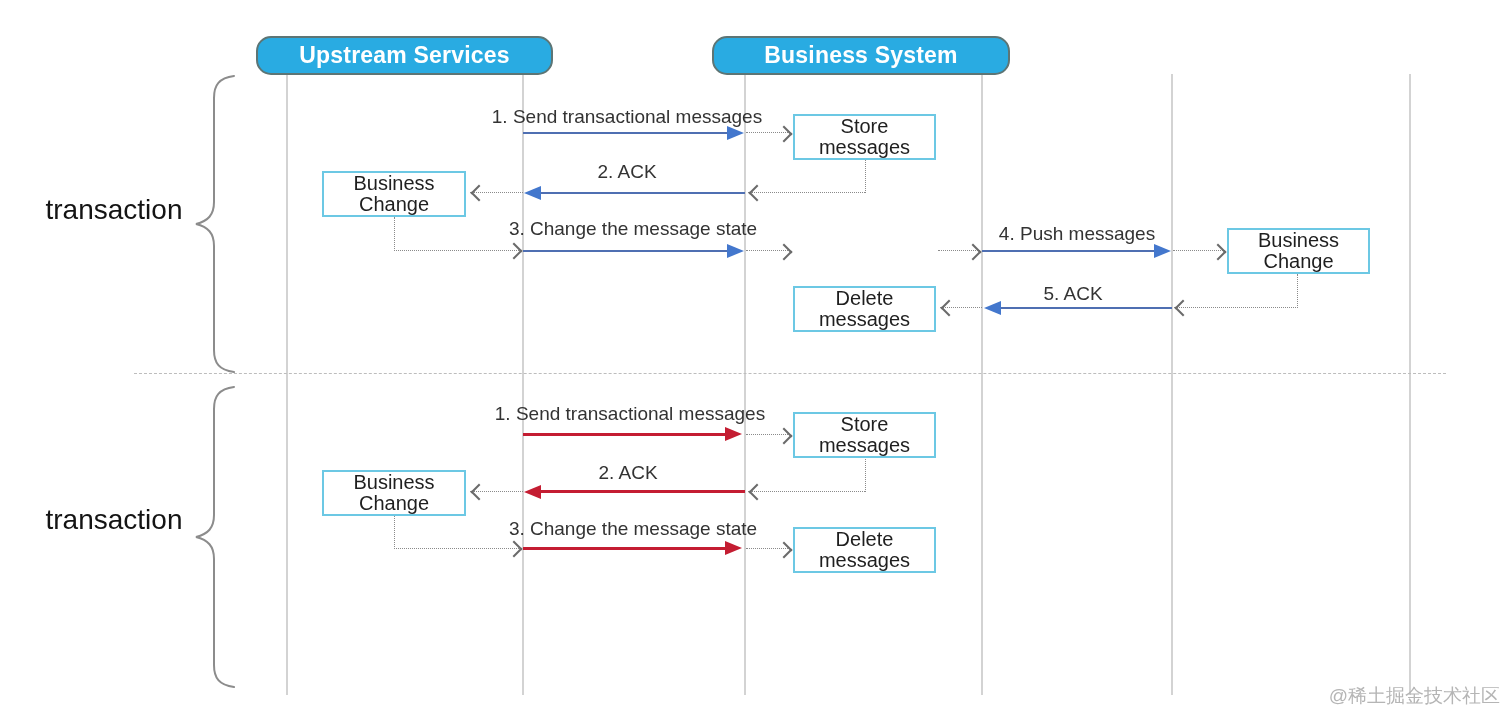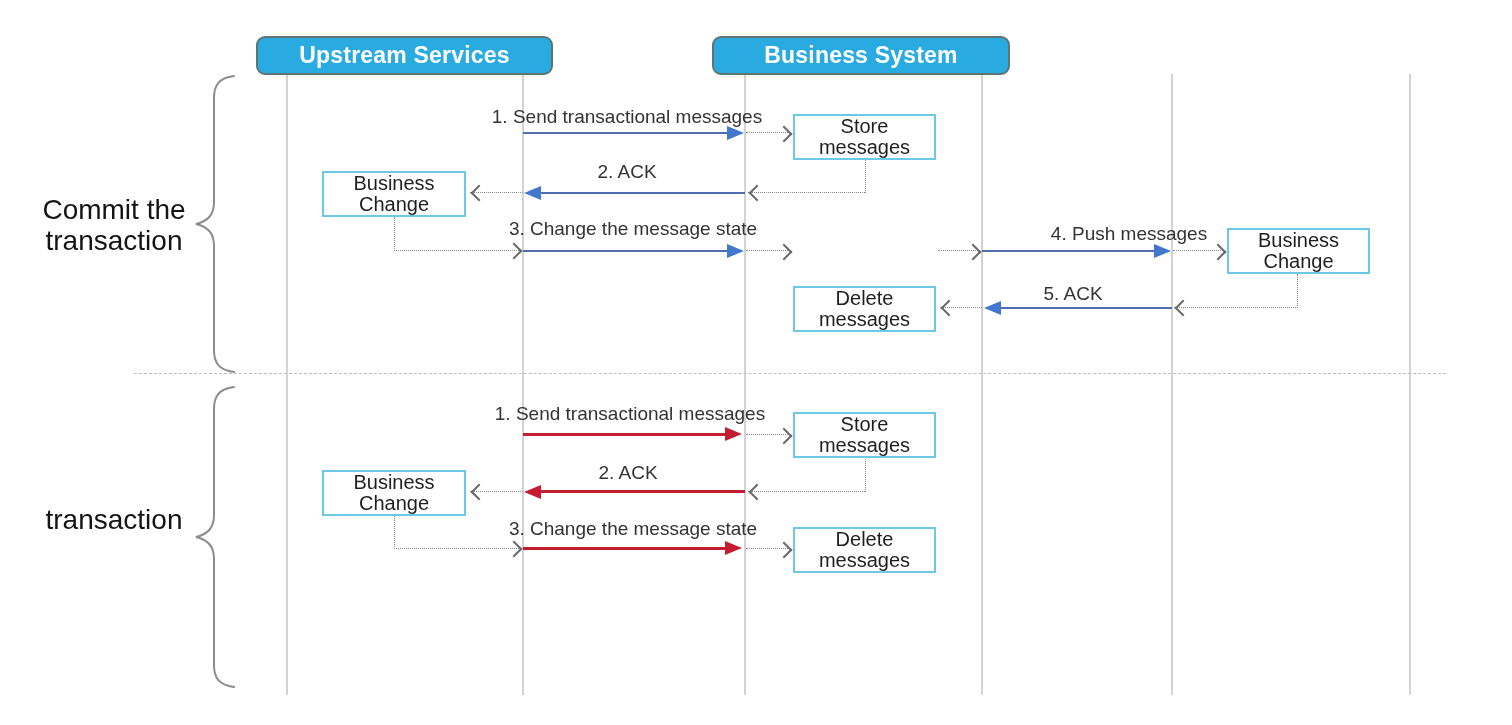--- a/index.html
+++ b/index.html
@@ -3,21 +3,21 @@
 <meta charset="utf-8">
 <style>
   html,body{margin:0;padding:0;background:#fff;}
   #canvas{
     position:relative;width:1512px;height:725px;background:#ffffff;overflow:hidden;
     font-family:"Liberation Sans", sans-serif;
   }
   .lifeline{position:absolute;top:74px;height:621px;width:2px;background:var(--lifeline);z-index:0;}
   .participant{
     position:absolute;top:36px;height:39px;box-sizing:border-box;
-    background:var(--header-fill);border:2px solid var(--header-border);border-radius:9px;
+    background:var(--header-fill);border:2px solid var(--header-border);border-radius:15px;
     color:#fff;font-weight:bold;font-size:23px;display:flex;align-items:center;justify-content:center;
     z-index:4;letter-spacing:0.2px;
   }
   .node{
     position:absolute;box-sizing:border-box;width:143px;height:46px;background:#fff;
     border:2px solid var(--box-border);display:flex;flex-direction:column;align-items:center;justify-content:center;
     font-size:20px;line-height:21px;color:#1f1f1f;text-align:center;z-index:3;
   }
   .msg-label{
     position:absolute;transform:translateX(-50%);white-space:nowrap;
@@ -62,21 +62,20 @@
     <span>Upstream Services</span>
   </div>
   <div class="participant" style="left:712px;width:298px">
     <span>Business System</span>
   </div>
 
   <svg class="brace" style="left:192px;top:74px" width="44" height="300" viewBox="0 0 44 300">
     <path d="M42,2 C27,4 22,11 22,24 L22,128 C22,141 16,147 4,150 C16,153 22,159 22,172 L22,276 C22,289 27,296 42,298"></path>
   </svg>
   <div class="section-label" style="left:36px;top:194px">
-    <div>Commit the</div>
     <div>transaction</div>
   </div>
   <svg class="brace" style="left:192px;top:385px" width="44" height="304" viewBox="0 0 44 304">
     <path d="M42,2 C27,4 22,11 22,24 L22,130 C22,143 16,149 4,152 C16,155 22,161 22,174 L22,280 C22,293 27,300 42,302"></path>
   </svg>
   <div class="section-label" style="left:36px;top:504px">
     <div>transaction</div>
   </div>
 
   <div class="msg-label" style="left:627px;top:106px">1. Send transactional messages</div>
@@ -96,21 +95,21 @@
 
   <div class="msg-label" style="left:633px;top:218px">3. Change the message state</div>
   <div class="dv" style="left:394px;top:217px;height:34px"></div>
   <div class="dh" style="left:394px;top:250px;width:127px"></div>
   <div class="chev r" style="left:508px;top:245px"></div>
   <div class="sline blue" style="left:523px;top:250px;width:204px"></div>
   <div class="head br" style="left:727px;top:244px"></div>
   <div class="dh" style="left:746px;top:250px;width:44px"></div>
   <div class="chev r" style="left:778px;top:246px"></div>
 
-  <div class="msg-label" style="left:1129px;top:223px">4. Push messages</div>
+  <div class="msg-label" style="left:1077px;top:223px">4. Push messages</div>
   <div class="dh" style="left:938px;top:250px;width:42px"></div>
   <div class="chev r" style="left:967px;top:246px"></div>
   <div class="sline blue" style="left:982px;top:250px;width:173px"></div>
   <div class="head br" style="left:1154px;top:244px"></div>
   <div class="dh" style="left:1173px;top:250px;width:52px"></div>
   <div class="chev r" style="left:1212px;top:246px"></div>
 
   <div class="msg-label" style="left:1073px;top:283px">5. ACK</div>
   <div class="dv" style="left:1297px;top:274px;height:34px"></div>
   <div class="dh" style="left:1174px;top:307px;width:124px"></div>
@@ -167,14 +166,15 @@
   </div>
   <div class="node" style="left:322px;top:470px;width:144px">
     <span>Business</span>
     <span>Change</span>
   </div>
   <div class="node" style="left:793px;top:527px">
     <span>Delete</span>
     <span>messages</span>
   </div>
 
+  <div class="watermark">@稀土掘金技术社区</div>
 
 </div>
 
 </body></html>

